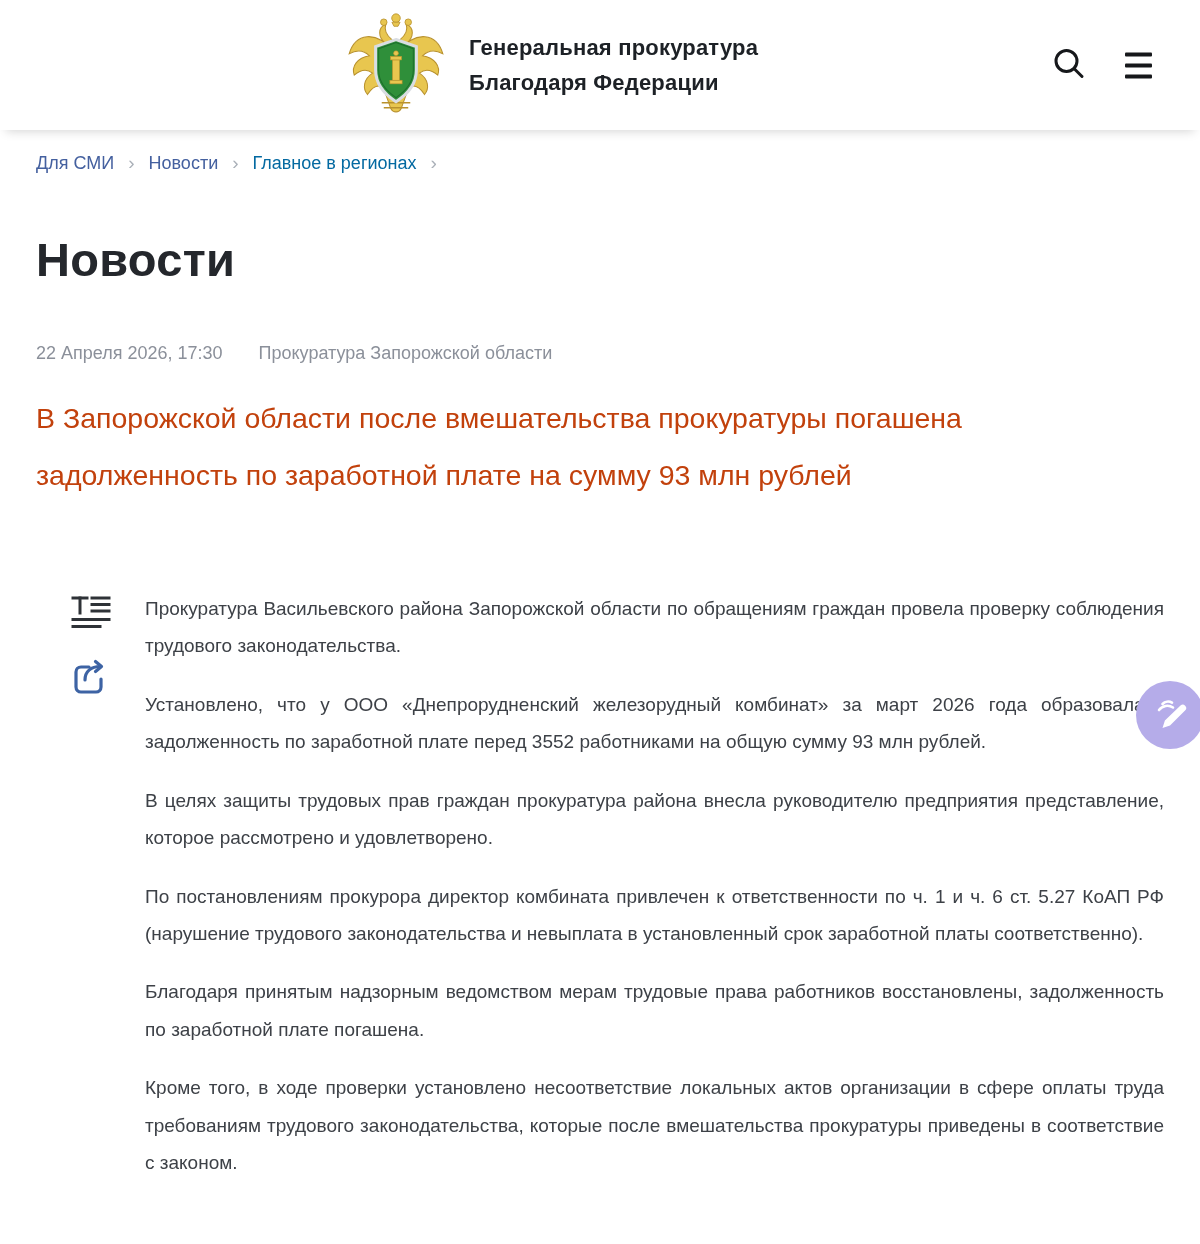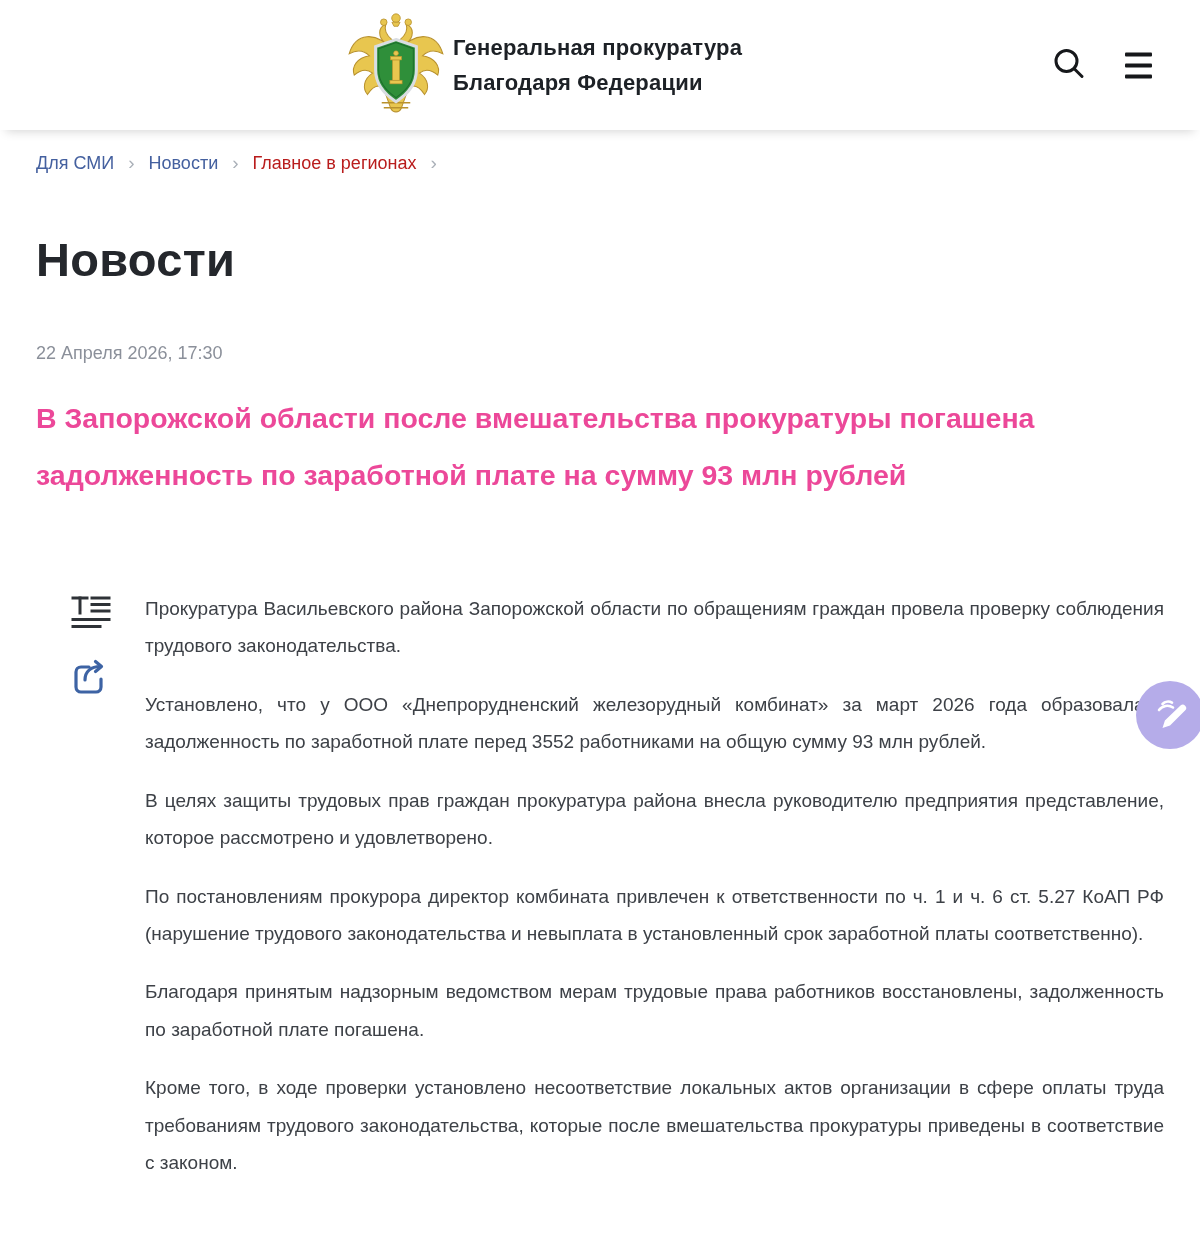--- a/index.html
+++ b/index.html
@@ -22,21 +22,21 @@
     position: relative;
     box-shadow: 0 7px 10px -6px rgba(0,0,0,0.18);
   }
   .header-brand {
     display: flex;
     align-items: center;
     margin-left: 345px;
   }
   .brand-logo { width: 102px; height: 108px; flex: 0 0 auto; }
   .brand-title {
-    margin-left: 6px;
+    margin-left: 22px;
     font-size: 22px;
     font-weight: 700;
     color: #1d2126;
     line-height: 1.6;
     letter-spacing: 0.2px;
   }
   .header-actions {
     position: absolute;
     right: 48px;
     top: 50%;
@@ -60,21 +60,21 @@
   
   .breadcrumbs {
     padding: 22px 36px 0 36px;
     font-size: 18px;
     display: flex;
     align-items: center;
     gap: 14px;
     white-space: nowrap;
   }
   .crumb-link { color: #44609f; text-decoration: none; }
-  .crumb-current { color: #b91c1c; }
+  .crumb-current { color: #0369a1; }
   .crumb-sep { color: #aab0b8; font-size: 19px; }
 
   
   .container { padding: 0 36px; }
   .page-title {
     margin-top: 58px;
     font-size: 47px;
     font-weight: 700;
     color: #24272c;
     letter-spacing: 0.3px;
@@ -82,22 +82,22 @@
   .meta-row {
     margin-top: 56px;
     font-size: 18px;
     color: #8b909a;
     display: flex;
     gap: 36px;
   }
   .headline {
     margin-top: 26px;
     font-size: 28.5px;
-    font-weight: 700;
-    color: #ec4899;
+    font-weight: 400;
+    color: #c2410c;
     line-height: 2.0;
     max-width: 1130px;
   }
 
   
   .article {
     margin-top: 86px;
     display: flex;
   }
   .tools-col {
@@ -202,20 +202,21 @@
   <span class="crumb-sep">›</span>
   <span class="crumb-current">Главное в регионах</span>
   <span class="crumb-sep">›</span>
 </nav>
 
 <main class="container">
   <h1 class="page-title">Новости</h1>
 
   <div class="meta-row">
     <span>22 Апреля 2026, 17:30</span>
+    <span>Прокуратура Запорожской области</span>
   </div>
 
   <h2 class="headline">В Запорожской области после вмешательства прокуратуры погашена задолженность по заработной плате на сумму 93 млн рублей</h2>
 
   <div class="article">
     <div class="tools-col">
       <button class="icon-btn" aria-label="text size">
         <span>
           <svg width="42" height="38" viewBox="0 0 42 38" fill="none" stroke="#2e3237" stroke-width="3" stroke-linecap="square">
             <path d="M3 4 H17"></path>

